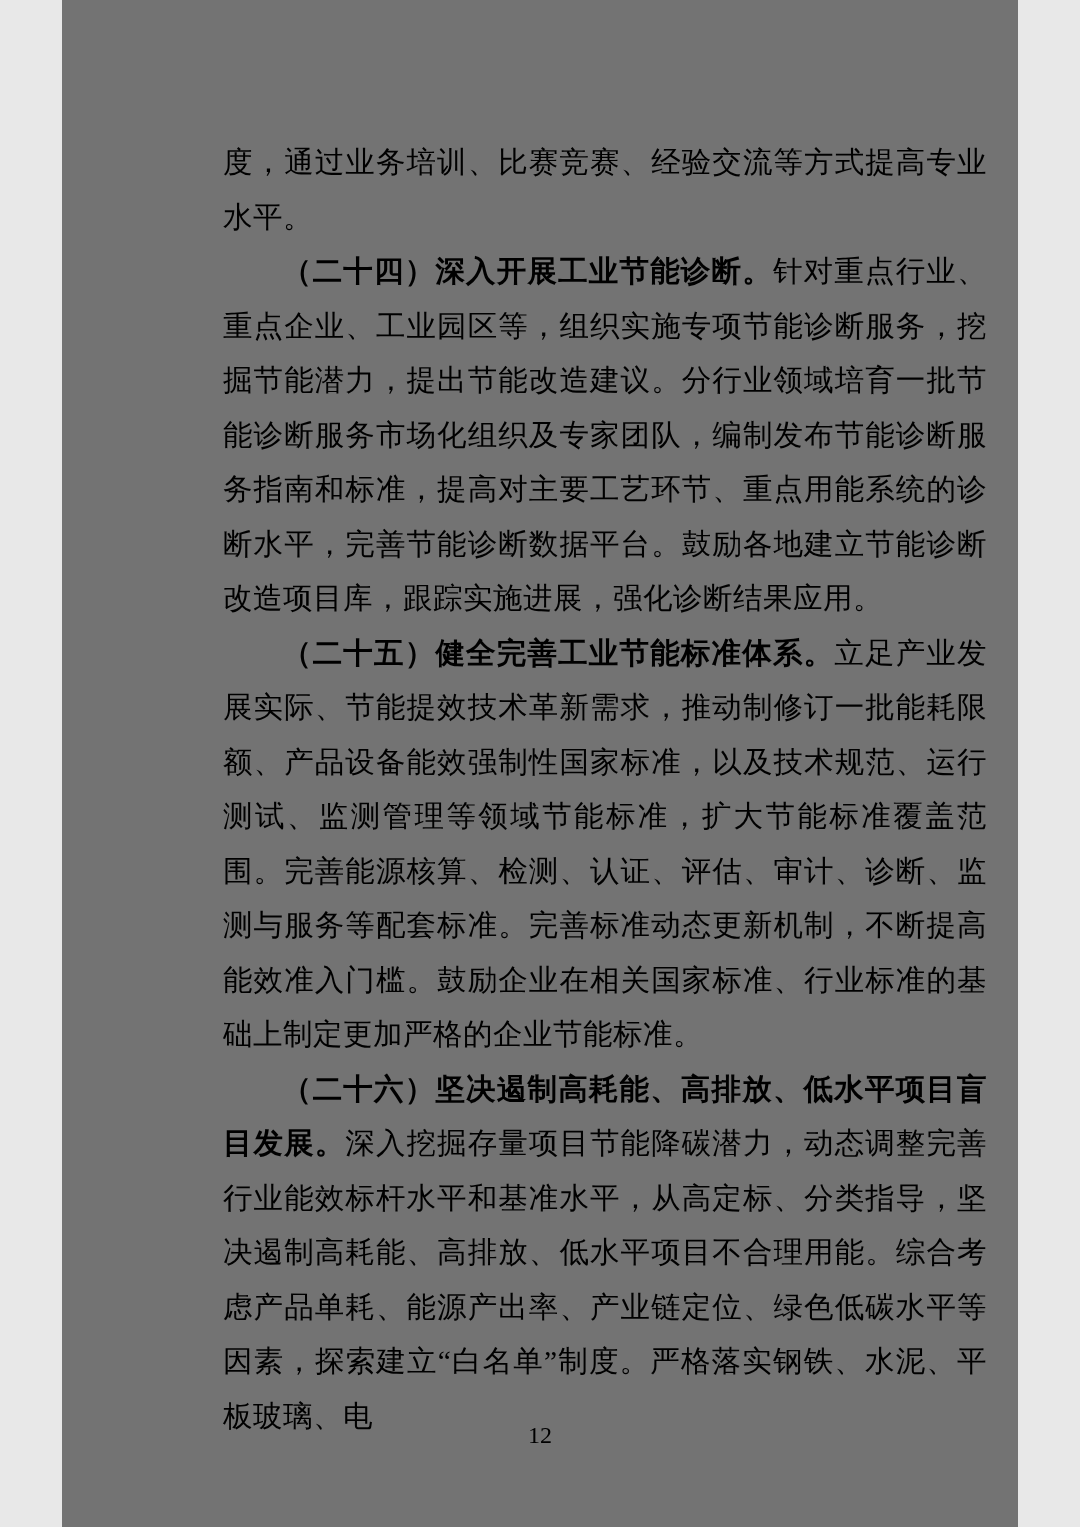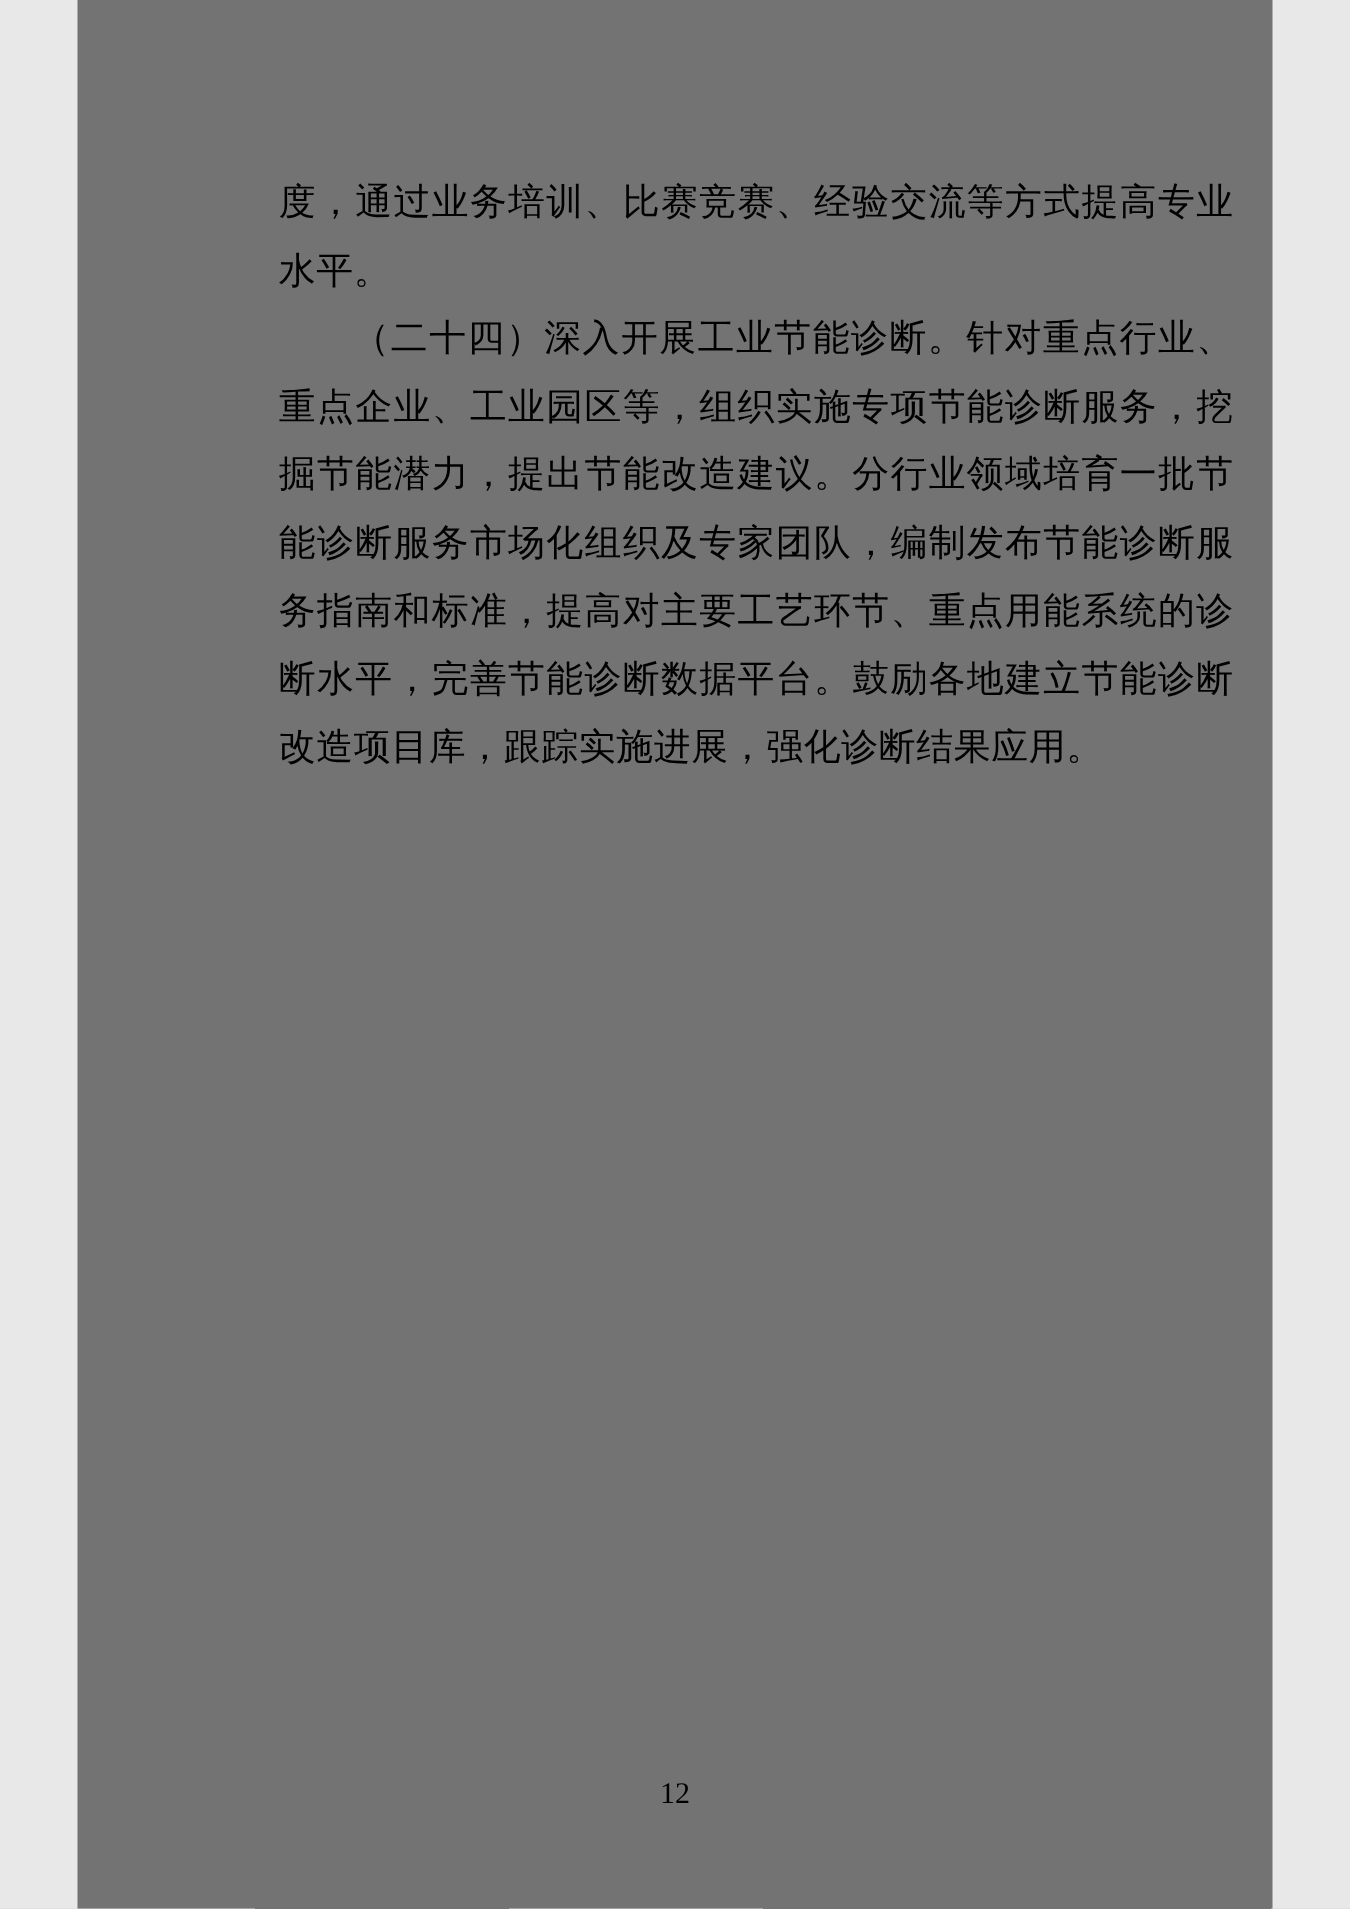--- a/index.html
+++ b/index.html
@@ -32,21 +32,21 @@
   }
   .para {
     margin: 0;
     padding: 0;
     text-indent: 2em;
   }
   .para.no-indent {
     text-indent: 0;
   }
   .lead {
-    font-weight: normal;
+    font-weight: bold;
   }
   .page-footer {
     position: absolute;
     left: 0;
     top: 1422px;
     width: 100%;
     text-align: center;
   }
   .page-number {
     font-size: 24px;
@@ -61,21 +61,27 @@
   <main class="body-text">
 
     <p class="para no-indent">
       <span class="lead"></span><span>度，通过业务培训、比赛竞赛、经验交流等方式提高专业水平。</span>
     </p>
 
     <p class="para">
       <span class="lead">（二十四）深入开展工业节能诊断。</span><span>针对重点行业、重点企业、工业园区等，组织实施专项节能诊断服务，挖掘节能潜力，提出节能改造建议。分行业领域培育一批节能诊断服务市场化组织及专家团队，编制发布节能诊断服务指南和标准，提高对主要工艺环节、重点用能系统的诊断水平，完善节能诊断数据平台。鼓励各地建立节能诊断改造项目库，跟踪实施进展，强化诊断结果应用。</span>
     </p>
 
+    <p class="para">
+      <span class="lead">（二十五）健全完善工业节能标准体系。</span><span>立足产业发展实际、节能提效技术革新需求，推动制修订一批能耗限额、产品设备能效强制性国家标准，以及技术规范、运行测试、监测管理等领域节能标准，扩大节能标准覆盖范围。完善能源核算、检测、认证、评估、审计、诊断、监测与服务等配套标准。完善标准动态更新机制，不断提高能效准入门槛。鼓励企业在相关国家标准、行业标准的基础上制定更加严格的企业节能标准。</span>
+    </p>
 
+    <p class="para">
+      <span class="lead">（二十六）坚决遏制高耗能、高排放、低水平项目盲目发展。</span><span>深入挖掘存量项目节能降碳潜力，动态调整完善行业能效标杆水平和基准水平，从高定标、分类指导，坚决遏制高耗能、高排放、低水平项目不合理用能。综合考虑产品单耗、能源产出率、产业链定位、绿色低碳水平等因素，探索建立“白名单”制度。严格落实钢铁、水泥、平板玻璃、电</span>
+    </p>
 
   </main>
 
   <footer class="page-footer">
     <span class="page-number">12</span>
   </footer>
 
 </div>
 
 </body></html>

